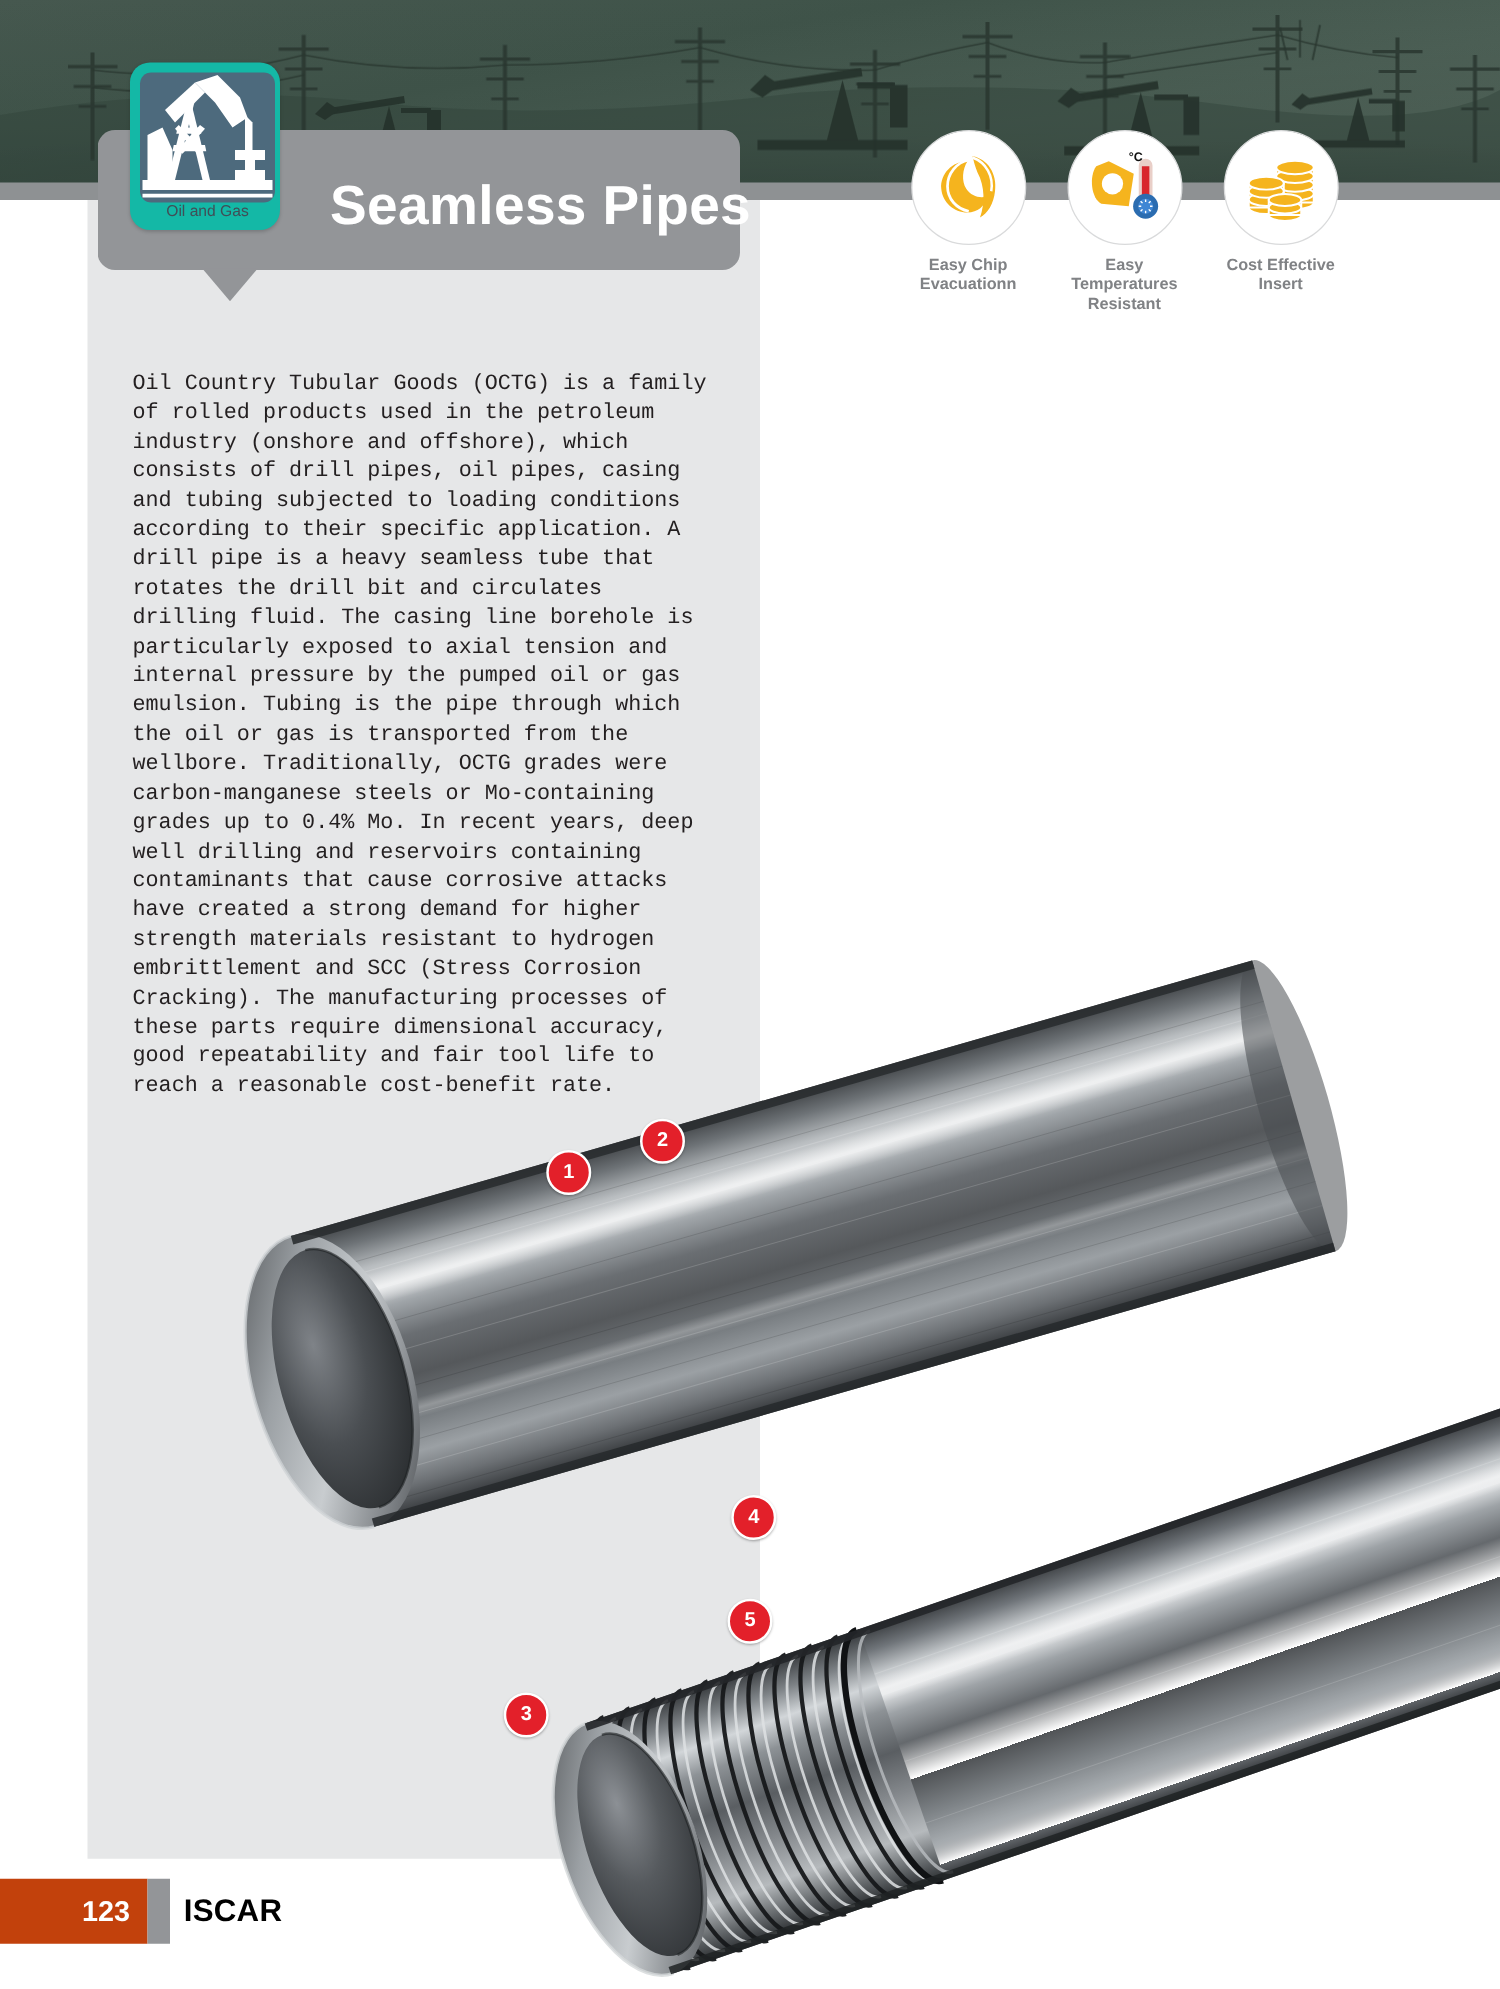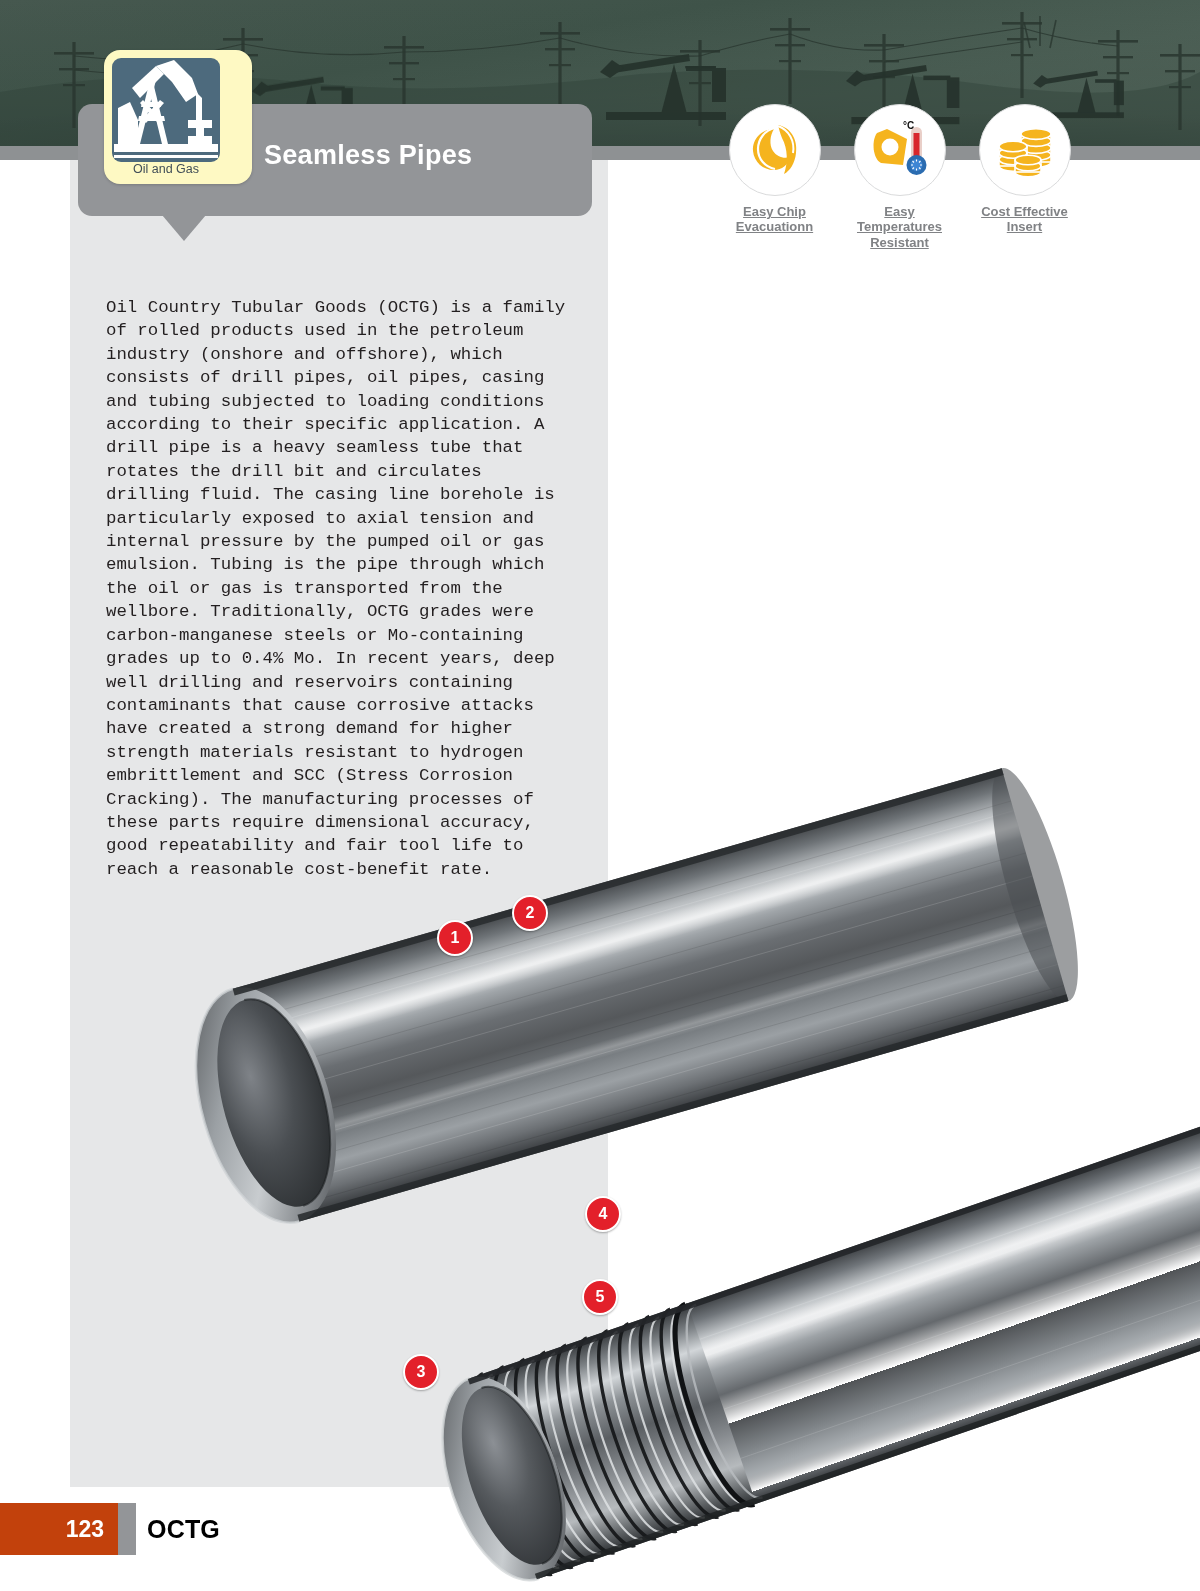--- a/index.html
+++ b/index.html
@@ -66,33 +66,33 @@
     left: 162px; top: 215px;
     width: 0; height: 0;
     border-left: 22px solid transparent;
     border-right: 22px solid transparent;
     border-top: 26px solid #939598;
     z-index: 5;
   }
   .page-title {
     position: absolute;
     left: 264px; top: 140px;
-    font-size: 27px;
+    font-size: 44px;
     font-weight: bold;
     color: #ffffff;
     letter-spacing: 0.3px;
     z-index: 7;
   }
 
   
   .logo-tile {
     position: absolute;
     left: 104px; top: 50px;
-    width: 148px; height: 134px;
-    background: #fef9c3;
+    width: 120px; height: 134px;
+    background: #14b8a6;
     border-radius: 16px;
     z-index: 8;
     box-shadow: 0 1px 3px rgba(0,0,0,0.18);
     overflow: hidden;
   }
   .logo-art {
     position: absolute;
     left: 8px; top: 8px;
     width: 108px; height: 104px;
     background: #4d6a7d;
@@ -135,21 +135,20 @@
     overflow: hidden;
   }
   .badge-label {
     margin-top: 8px;
     text-align: center;
     font-size: 13px;
     font-weight: bold;
     line-height: 1.18;
     color: #808285;
     white-space: pre-line;
-    text-decoration: underline;
   }
 
   
   .body-text {
     position: absolute;
     left: 106px; top: 296px;
     width: 462px;
     font-size: 17.4px;
     line-height: 23.4px;
     color: #231f20;
@@ -579,14 +578,14 @@
 <div class="marker m2">2</div>
 <div class="marker m3">3</div>
 <div class="marker m4">4</div>
 <div class="marker m5">5</div>
 
 <div class="footer">
   <div class="footer-pagebox">
     <div class="footer-pagenum">123</div>
   </div>
   <div class="footer-graybar"></div>
-  <div class="footer-brand">OCTG</div>
+  <div class="footer-brand">ISCAR</div>
 </div>
 
 </body></html>

